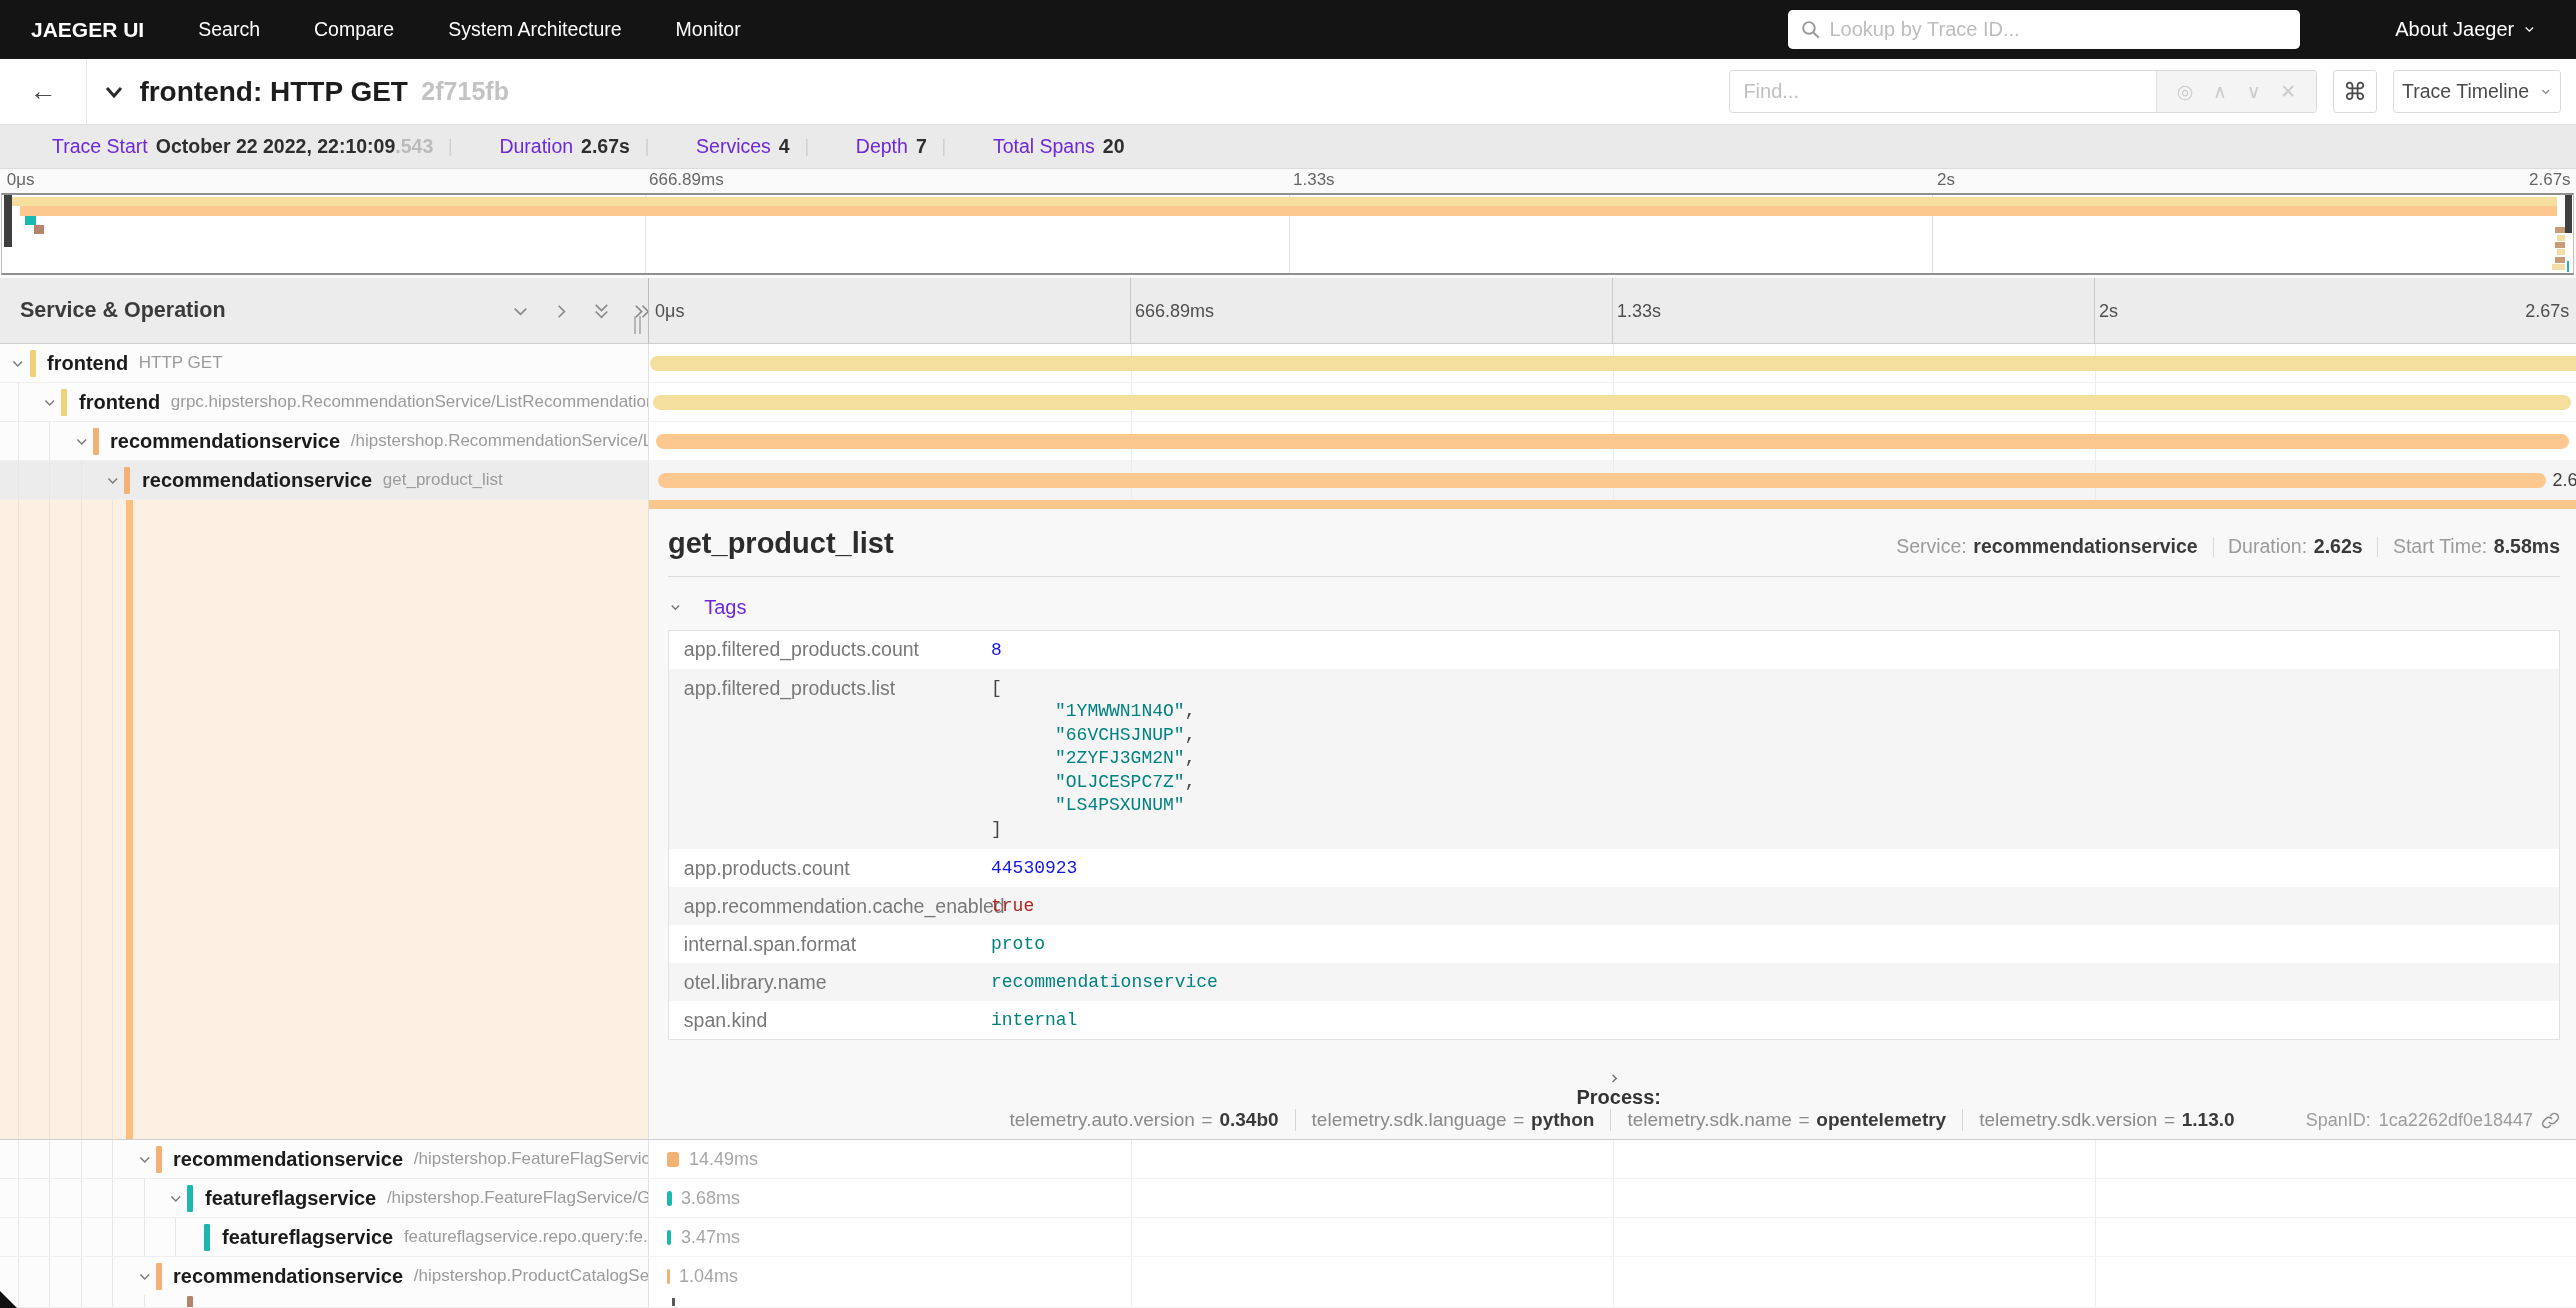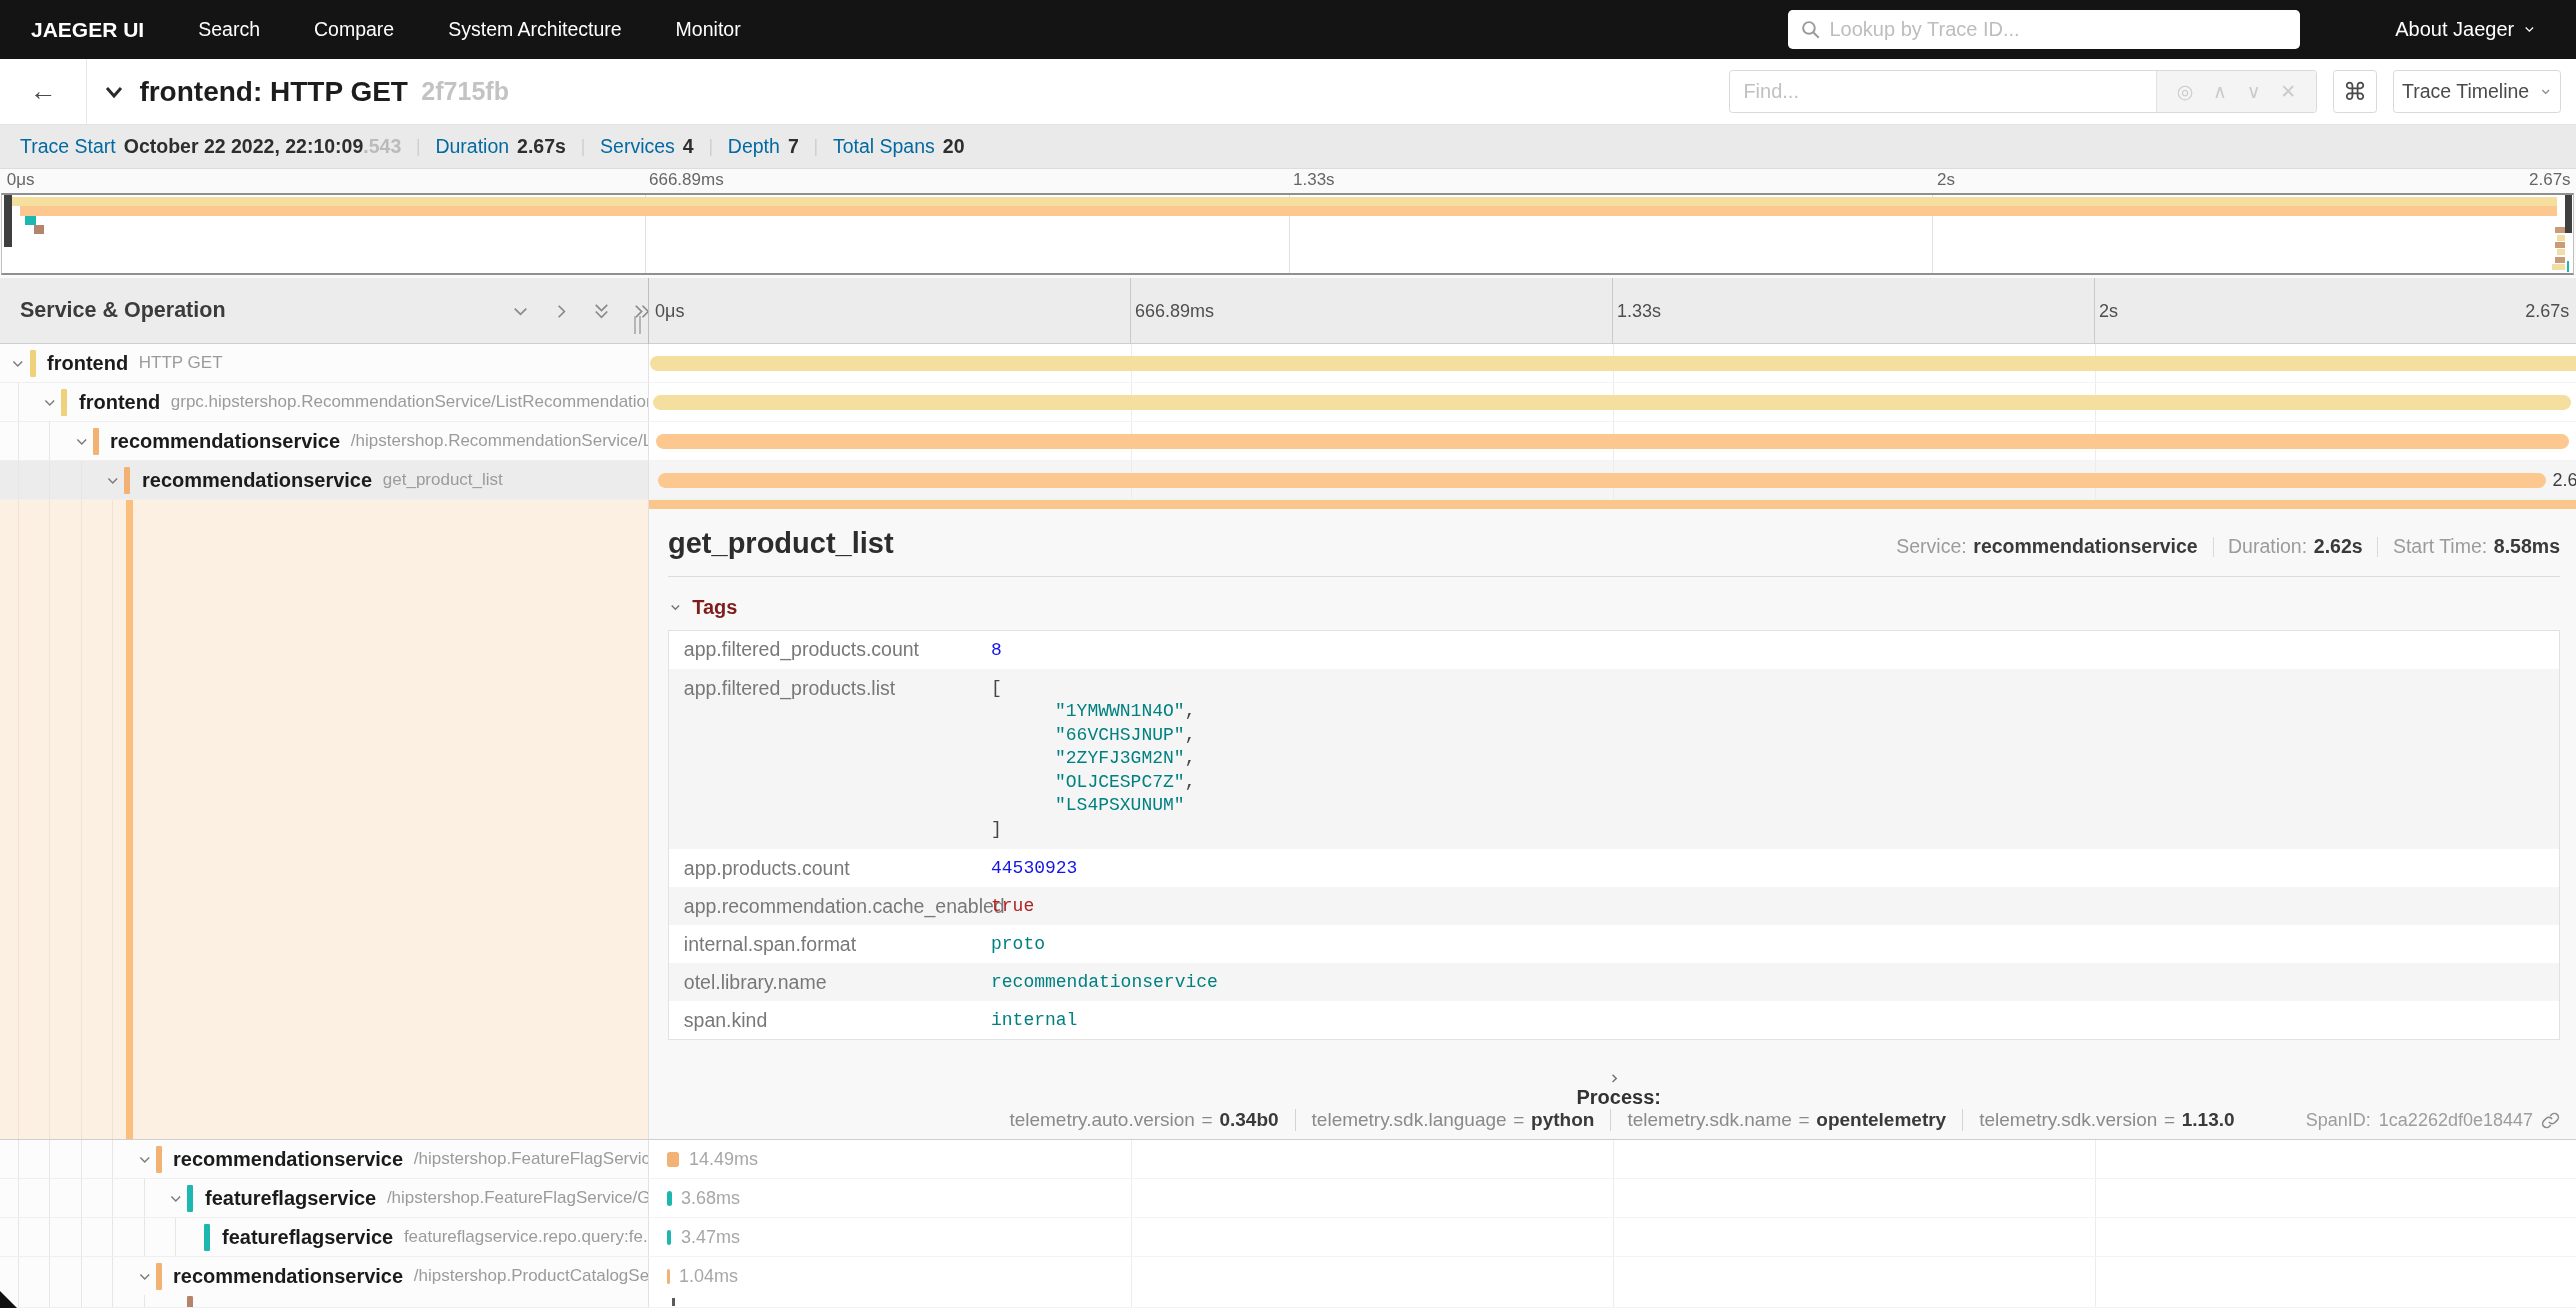--- a/index.html
+++ b/index.html
@@ -42,21 +42,21 @@
   .sqbtn { position:absolute; left:2333px; top:11.4px; width:44px; height:43px; border:0.7px solid #d9d9d9;
     border-radius:3.4px; display:flex; align-items:center; justify-content:center; font-size:24px;
     color:#4a4a4a; background:#fff; cursor:pointer; }
   .ttbtn { position:absolute; left:2393px; top:11.4px; width:168px; height:43px; border:0.7px solid #d9d9d9;
     border-radius:3.4px; display:flex; align-items:center; justify-content:center; gap:9.4px;
     font-size:19.5px; color:#4a4a4a; background:#fff; cursor:pointer; }
 
   
   .summary { position:absolute; left:0; top:125px; width:2576px; height:44px; background:#eaeaea;
     border-bottom:0.7px solid #dcdcdc; display:flex; align-items:center; padding-left:20px; font-size:19.5px; }
-  .summary .lbl { color:#0369a1; }
+  .summary .lbl { color:#6d28d9;margin-left:32px; }
   .summary .val { color:#2e2e2e; font-weight:700; margin-left:8px; }
   .summary .muted { color:#bbb; font-weight:700; }
   .summary .sep { color:#cfcfcf; margin:0 14.8px; font-size:17.5px; }
 
   
   .minimap { position:absolute; left:0; top:169px; width:2576px; height:109px; background:#fafafa; }
   .mm-label { position:absolute; top:1.3px; font-size:17px; color:#666; }
   .mm-map { position:absolute; left:1.3px; top:24px; width:2573px; height:82px; background:#fff;
     border-top:2px solid #8f8f8f; border-bottom:2px solid #8f8f8f; border-left:0.7px solid #c0c0c0;
     border-right:0.7px solid #c0c0c0; overflow:hidden; cursor:crosshair; }
@@ -107,21 +107,21 @@
   .accent { position:absolute; left:0; top:0; height:8.7px; width:100%; background:#fbc68b; }
   .dp-inner { position:absolute; left:19px; right:16px; top:27px; }
   .dp-titlerow { display:flex; align-items:baseline; justify-content:space-between; }
   .dp-title { font-size:29px; font-weight:700; color:#2c2c2c; }
   .dp-stats { display:flex; align-items:center; font-size:19.5px; }
   .dp-stats .lbl { color:#9b9b9b; }
   .dp-stats .val { color:#3a3a3a; font-weight:700; margin-left:6.7px; }
   .dp-stats .sep { width:0.7px; height:20px; background:#d9d9d9; margin:0 14.8px; }
   .dp-div { height:1.3px; background:#dcdcdc; margin-top:16px; }
   .tags-head { margin-top:19px; display:flex; align-items:center; gap:9.4px; cursor:pointer; }
-  .tags-head .t { font-size:20px; font-weight:700; color:#7f1d1d; }
+  .tags-head .t { font-size:20px; font-weight:400; color:#6d28d9;margin-left:12px; }
   .tagtable { margin-top:10.7px; border:0.7px solid #e2e2e2; background:#fff; }
   .tagrow { display:flex; min-height:38px; align-items:center; }
   .tagrow:nth-child(even) { background:#f5f5f5; }
   .tagkey { width:322px; flex:none; padding-left:14.8px; font-size:19.5px; color:#787878; }
   .tagval { font-family:"Liberation Mono", monospace; font-size:18px; }
   .tv-bool { color:#b22222; } .tv-num { color:#1414e8; } .tv-str { color:#008080; }
   .tv-punc { color:#444; }
   .taglist { padding:8px 0; line-height:23.5px; }
   .taglist .item { padding-left:64px; }
   .taglist .brak { padding-left:0; }

